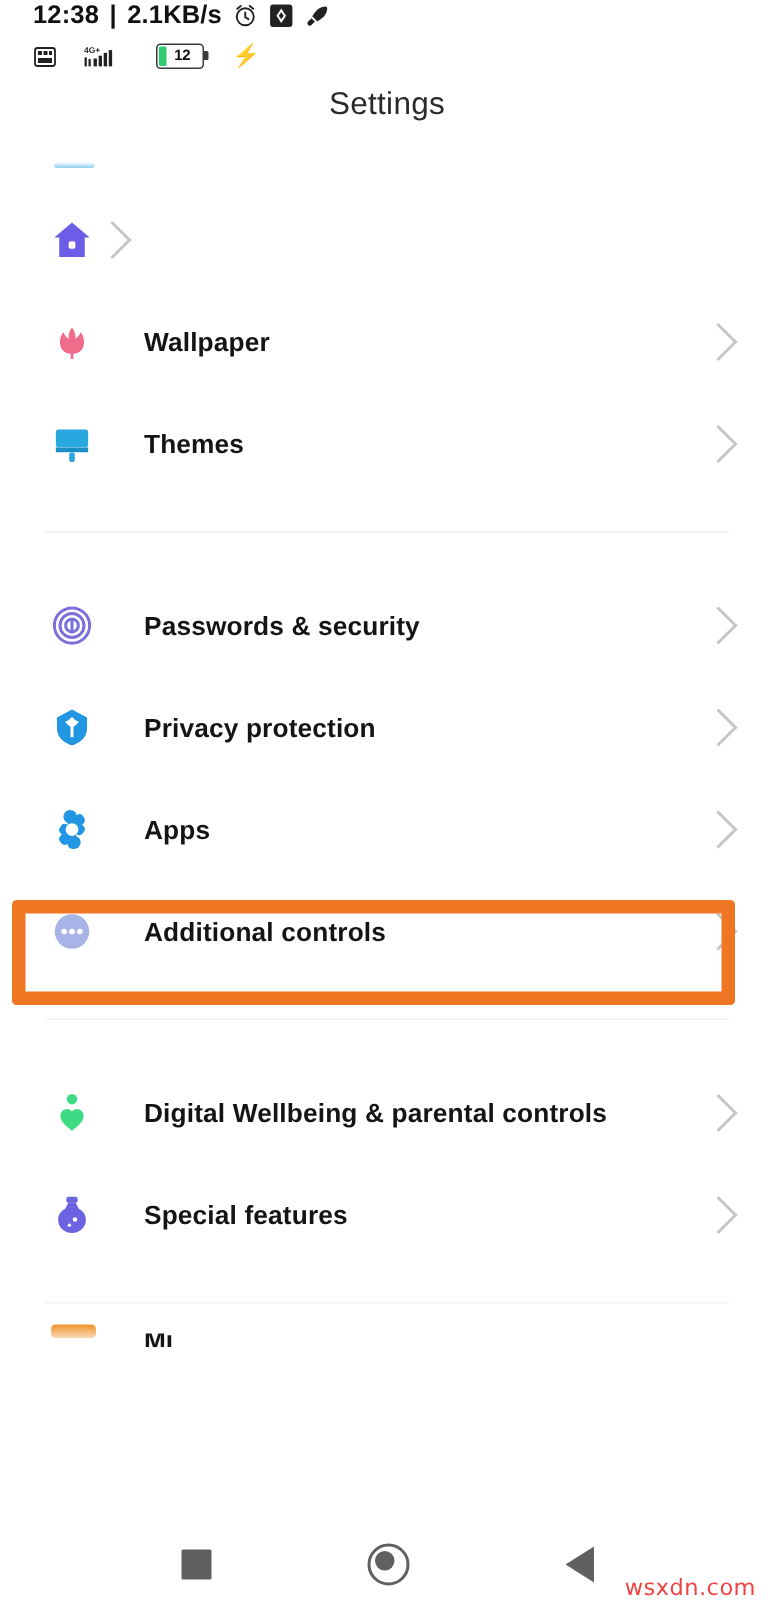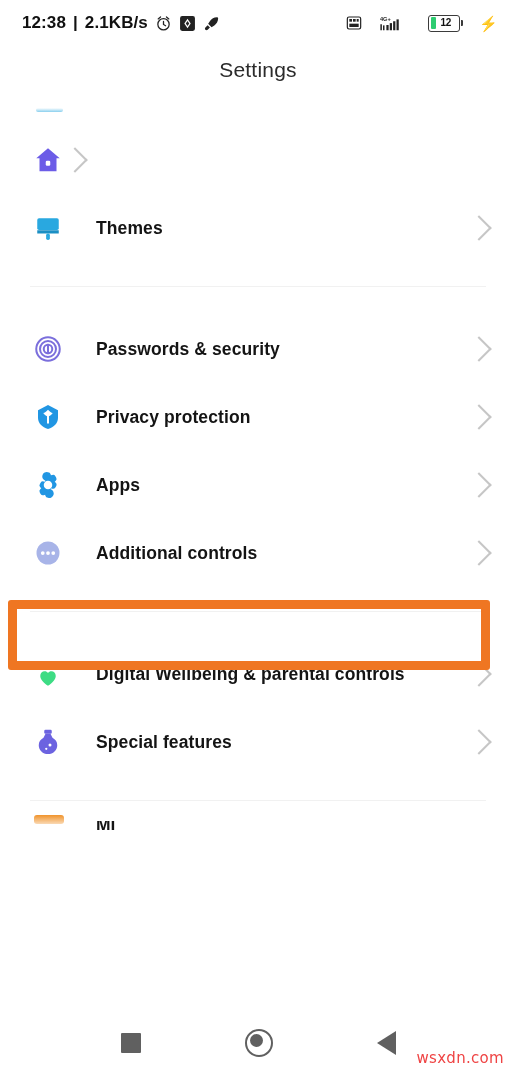--- a/index.html
+++ b/index.html
@@ -17,20 +17,21 @@
     position: relative;
   }
 
   
   .status-bar {
     height: 46px;
     display: flex;
     justify-content: space-between;
     padding: 0 18px 0 22px;
     box-sizing: border-box;
+    flex-direction: column;
   }
   .status-left {
     display: flex;
     align-items: center;
     gap: 7px;
   }
   .status-clock {
     font-size: 17px;
     font-weight: bold;
     letter-spacing: .1px;
@@ -328,20 +329,30 @@
   <div class="row">
     <span class="row-icon">
       <svg width="30" height="30" viewBox="0 0 24 24">
         <path d="M12 2.6 2.6 10.6h2.6V21h13.6V10.6h2.6Z" fill="#6c5ce7"></path>
         <rect x="10.2" y="12.6" width="3.6" height="4" rx="1" fill="#fff"></rect>
       </svg>
     </span>
     <span class="chevron"></span>
   </div>
 
+  <div class="row">
+    <span class="row-icon">
+      <svg width="30" height="30" viewBox="0 0 24 24">
+        <path d="M12 4.2c1.2 1.6 1.9 3.4 1.9 5.3 0 .3 0 .6-.1.9 1.2-1 2.2-2.3 2.9-3.8 1.3 2 1.9 4.1 1.7 6.3-.3 3.2-3 5.5-6.4 5.5s-6.1-2.3-6.4-5.5c-.2-2.2.4-4.3 1.7-6.3.7 1.5 1.7 2.8 2.9 3.8 0-.3-.1-.6-.1-.9 0-1.9.7-3.7 1.9-5.3Z" fill="#ef6d8a"></path>
+        <path d="M11.3 17.6h1.4v3.4h-1.4Z" fill="#ef6d8a"></path>
+      </svg>
+    </span>
+    <span class="row-label">Wallpaper</span>
+    <span class="chevron"></span>
+  </div>
 
   <div class="row">
     <span class="row-icon">
       <svg width="30" height="30" viewBox="0 0 24 24">
         <rect x="3.4" y="4.2" width="17.2" height="9.4" rx="1.4" fill="#29a8e0"></rect>
         <rect x="3.4" y="13.8" width="17.2" height="2.6" fill="#1b8fc4"></rect>
         <rect x="10.5" y="16.4" width="3" height="5.2" rx="1.4" fill="#29a8e0"></rect>
       </svg>
     </span>
     <span class="row-label">Themes</span>

